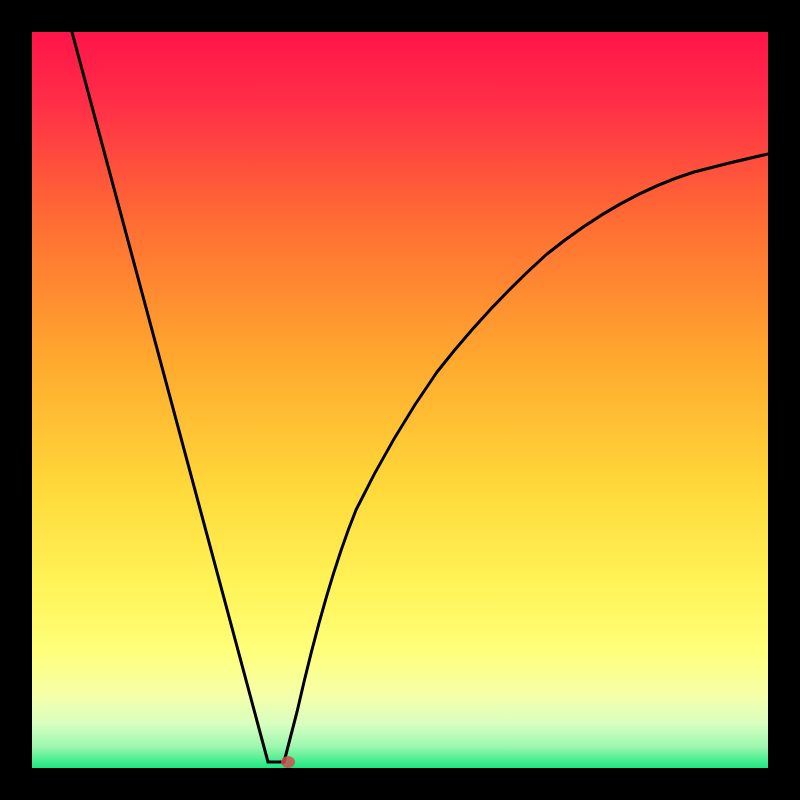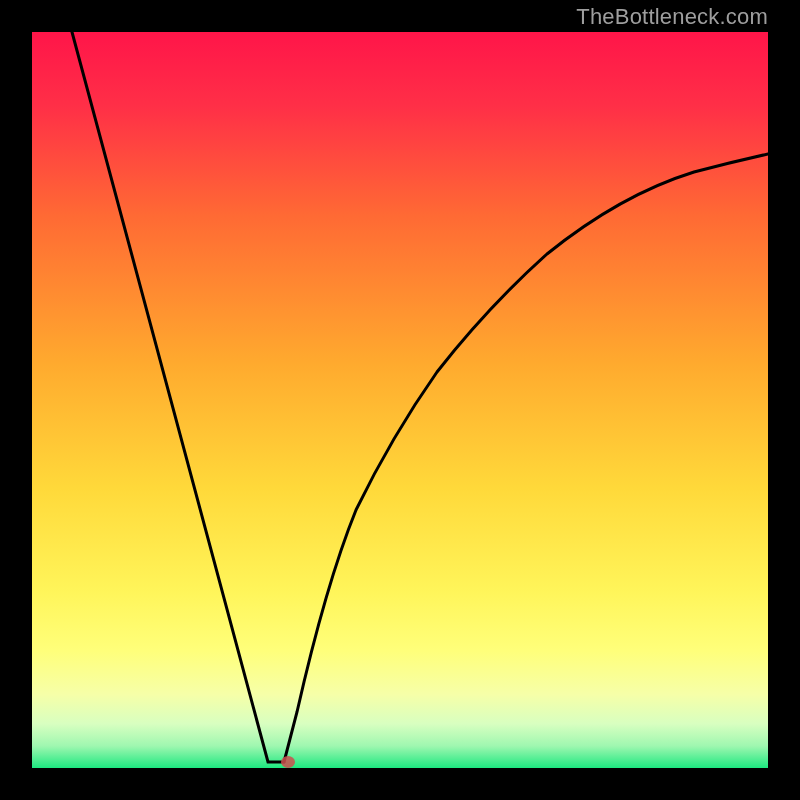--- a/index.html
+++ b/index.html
@@ -83,14 +83,13 @@
                Q 294 552 324 478
                Q 360 404 405 340
                Q 456 275 515 222
                Q 588 163 662 140
                Q 700 130 736 122" fill="none" stroke="#000" stroke-width="3" stroke-linecap="round"></path>
 
       <ellipse cx="256" cy="730" rx="7" ry="6" fill="#cc4f4f" fill-opacity="0.85"></ellipse>
     </svg>
   </div>
 
-  <div class="watermark">TheBottleneck.com</div>
 </div>
 
 </body></html>

